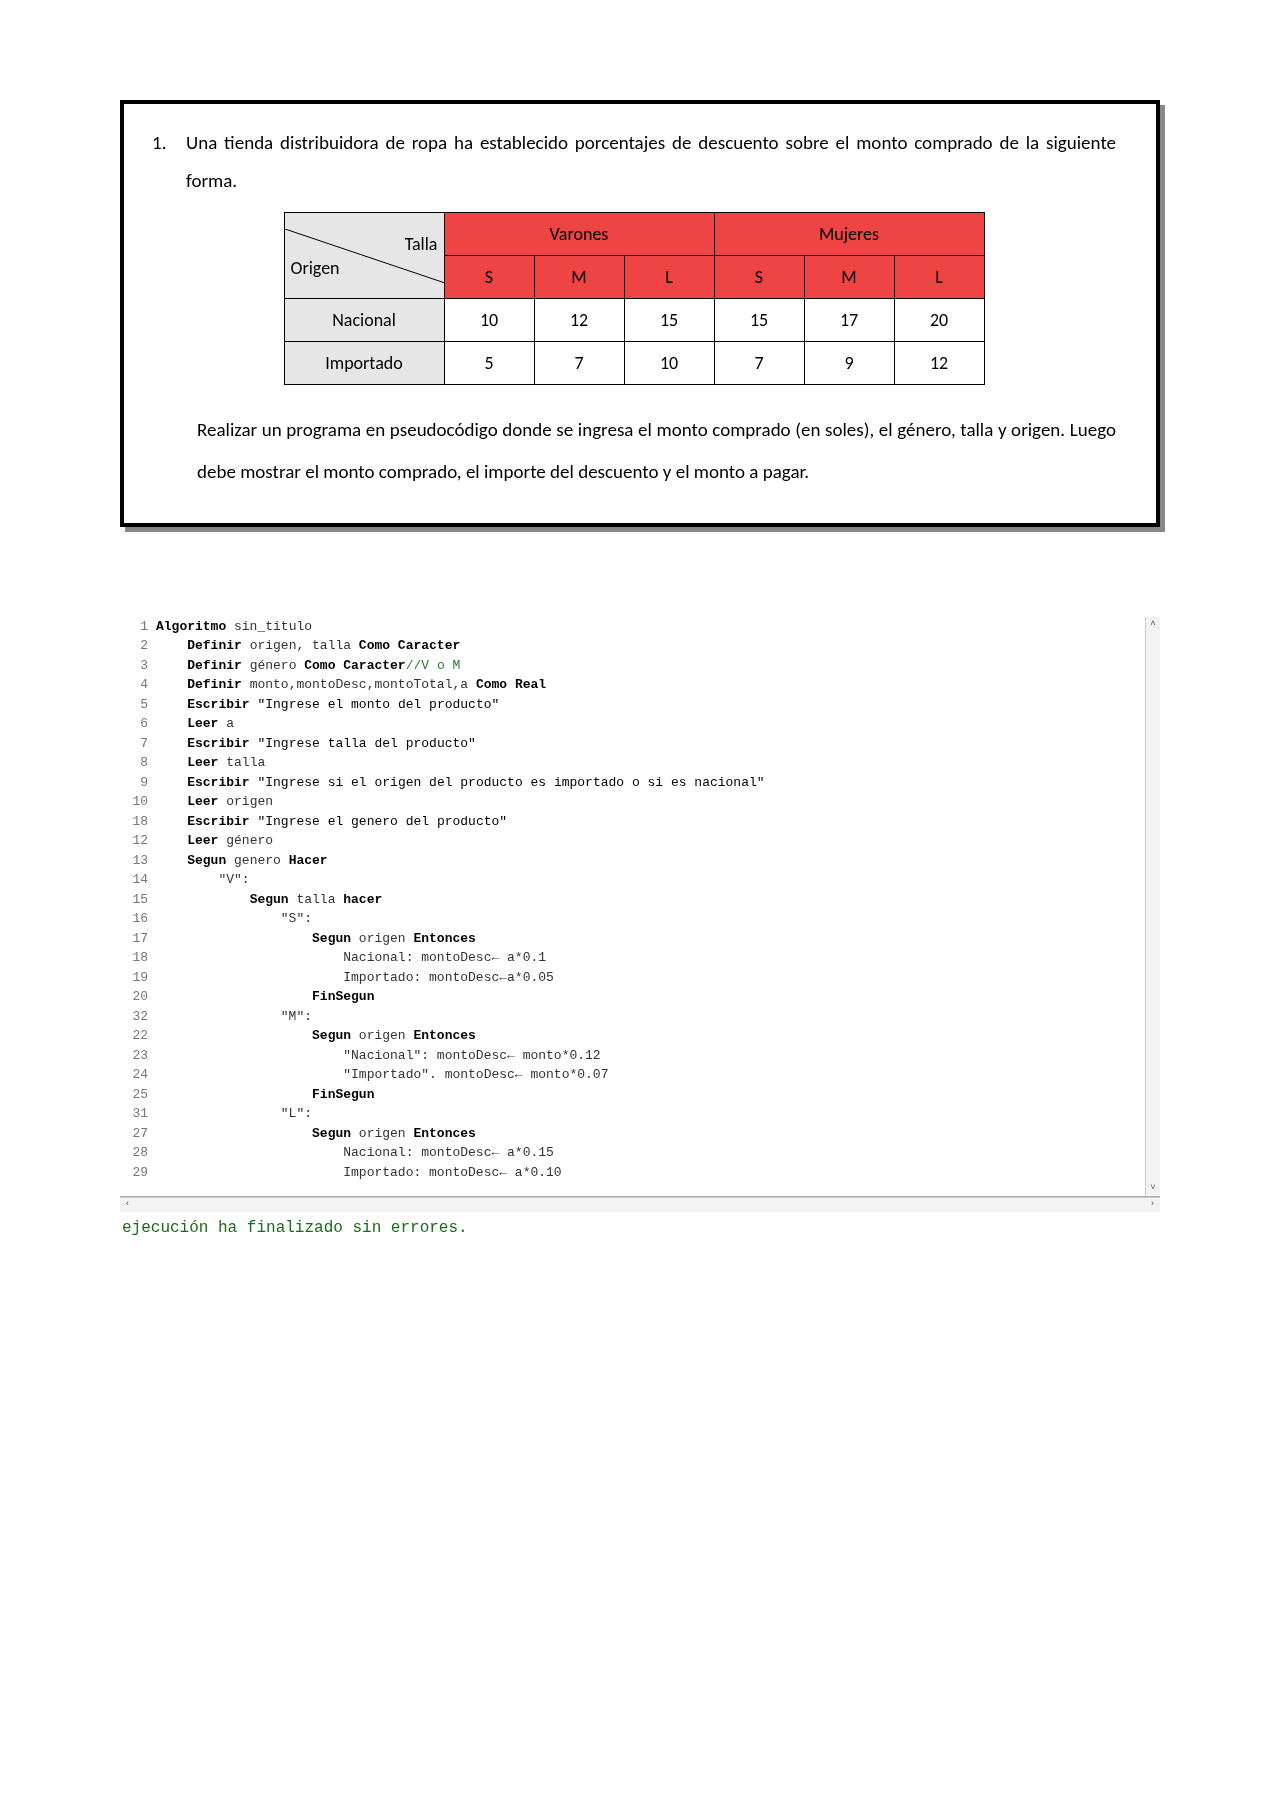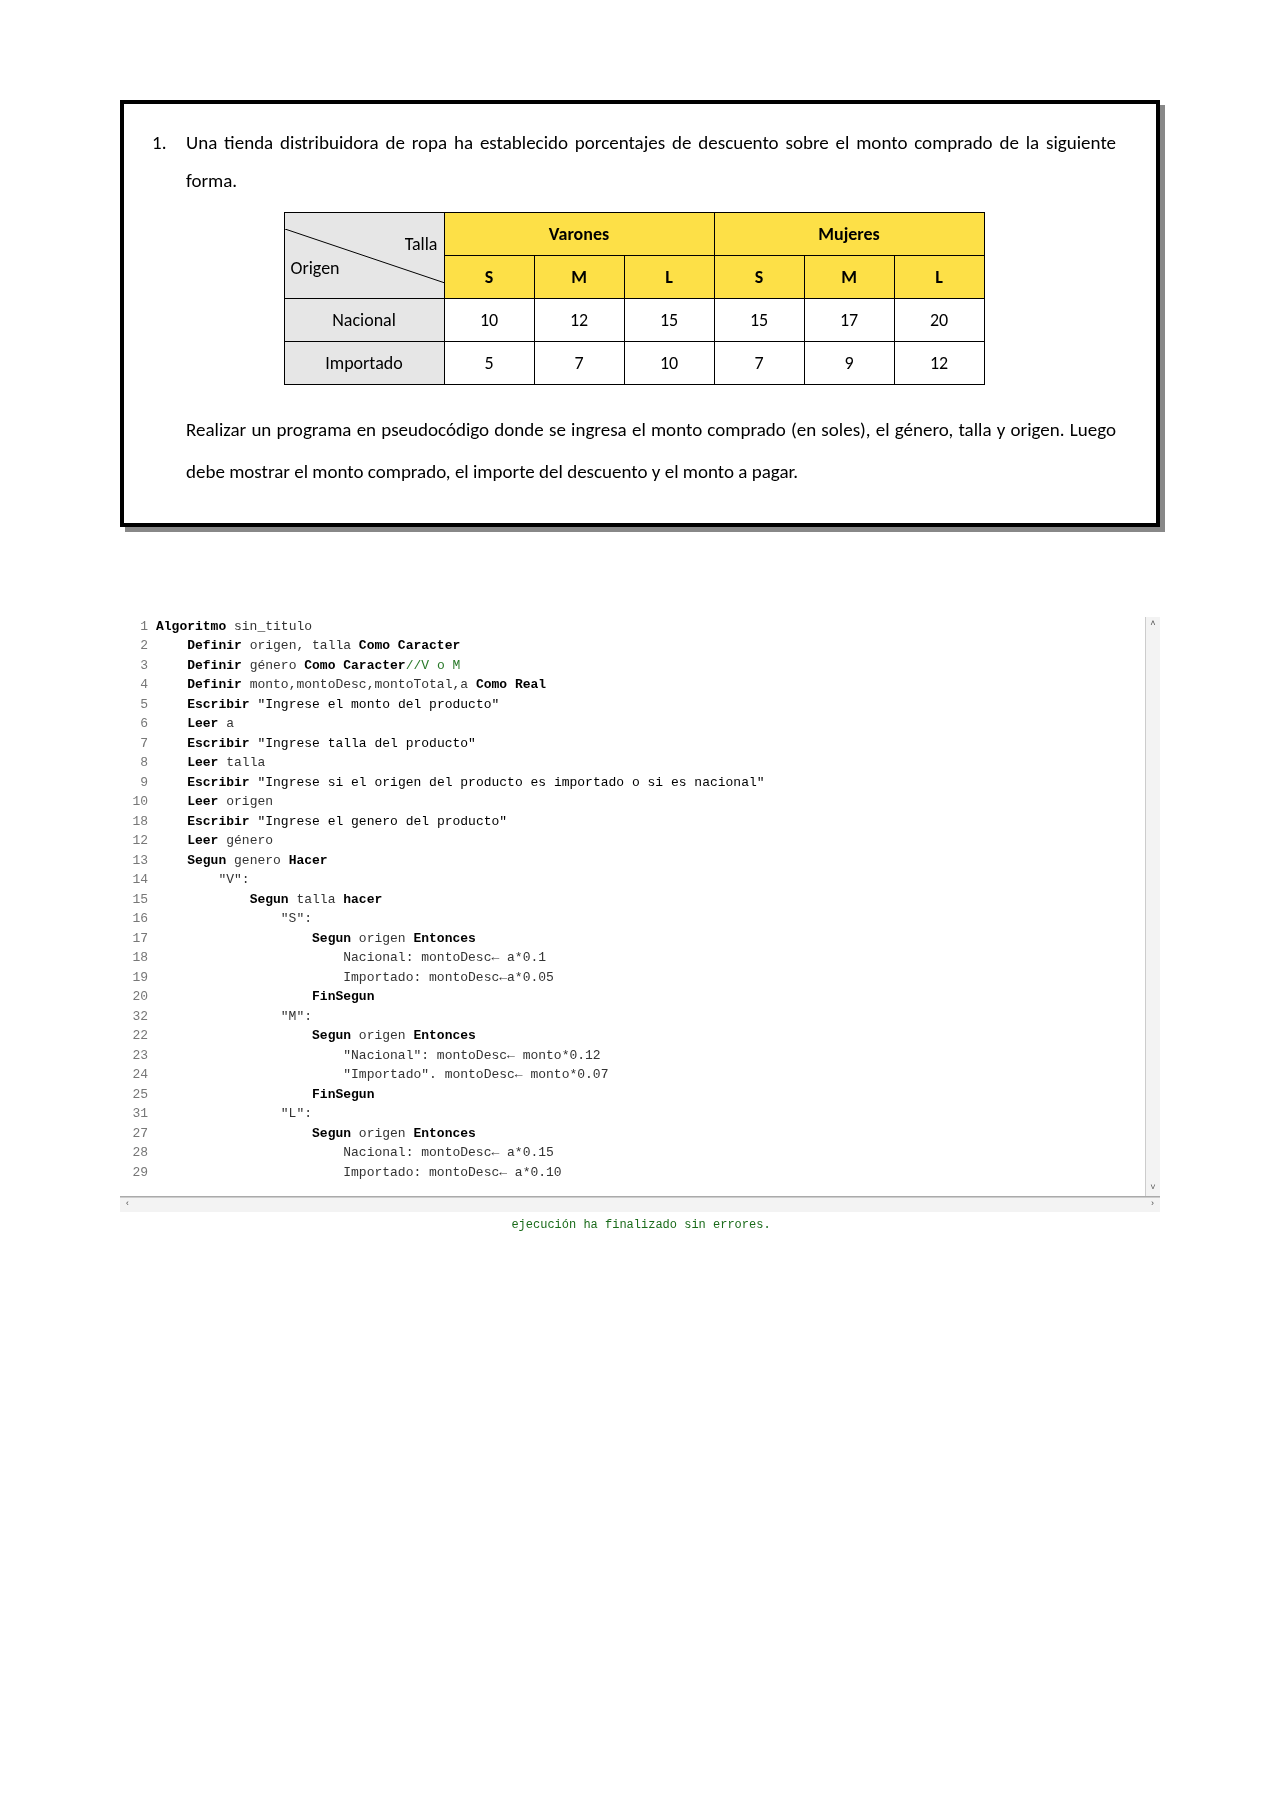--- a/index.html
+++ b/index.html
@@ -35,39 +35,39 @@
       border-collapse: collapse;
       font-size: 18px;
     }
     table.discount th, table.discount td {
       border: 1px solid #000;
       text-align: center;
       padding: 10px 0;
     }
     table.discount .w-corner { width: 160px; }
     table.discount .w-col { width: 90px; }
-    table.discount thead th { font-weight: bold; background: #fde047; }
+    table.discount thead th { font-weight: normal; background: #ef4444; }
     table.discount .row-head {
       background: #e6e6e6;
       text-align: center;
       font-weight: normal;
     }
     .corner {
       position: relative;
       background: #e6e6e6;
       height: 54px;
     }
     .corner .talla { position:absolute; top:4px; right:6px; }
     .corner .origen { position:absolute; bottom:4px; left:6px; }
     .corner-svg { position:absolute; inset:0; width:100%; height:100%; }
     .post-text {
       font-size: 19px;
       line-height: 2.2;
       text-align: justify;
-      margin-left: 34px;
+      margin-left: 45px;
     }
     .code-area {
       position: relative;
       margin: 0 0 0 0;
       font-family: "Courier New", monospace;
       font-size: 13px;
       line-height: 1.5;
       color: #333;
     }
     .code-scroll {
@@ -95,24 +95,23 @@
       display:flex; flex-direction:column; justify-content:space-between; align-items:center;
     }
     .sb-btn { width:15px; height:15px; font-size:9px; color:#555; text-align:center; line-height:15px; }
     .scrollbar-h {
       height:15px; width:100%;
       background:#f3f3f3; border-top:1px solid #ccc;
       display:flex; justify-content:space-between; align-items:center;
     }
     .sb-btn-h { width:15px; height:15px; font-size:9px; color:#555; text-align:center; line-height:15px; }
     .status-line {
-      font-size: 12px;
+      font-size: 16px;
       color: #1a6b1a;
       padding: 4px 0 0 2px;
-      text-align: center;
     }
   </style>
 </head>
 <body>
 
 <div class="page">
 
   <div class="exercise-block">
     <div class="prompt">
       <div class="num">1.</div>

